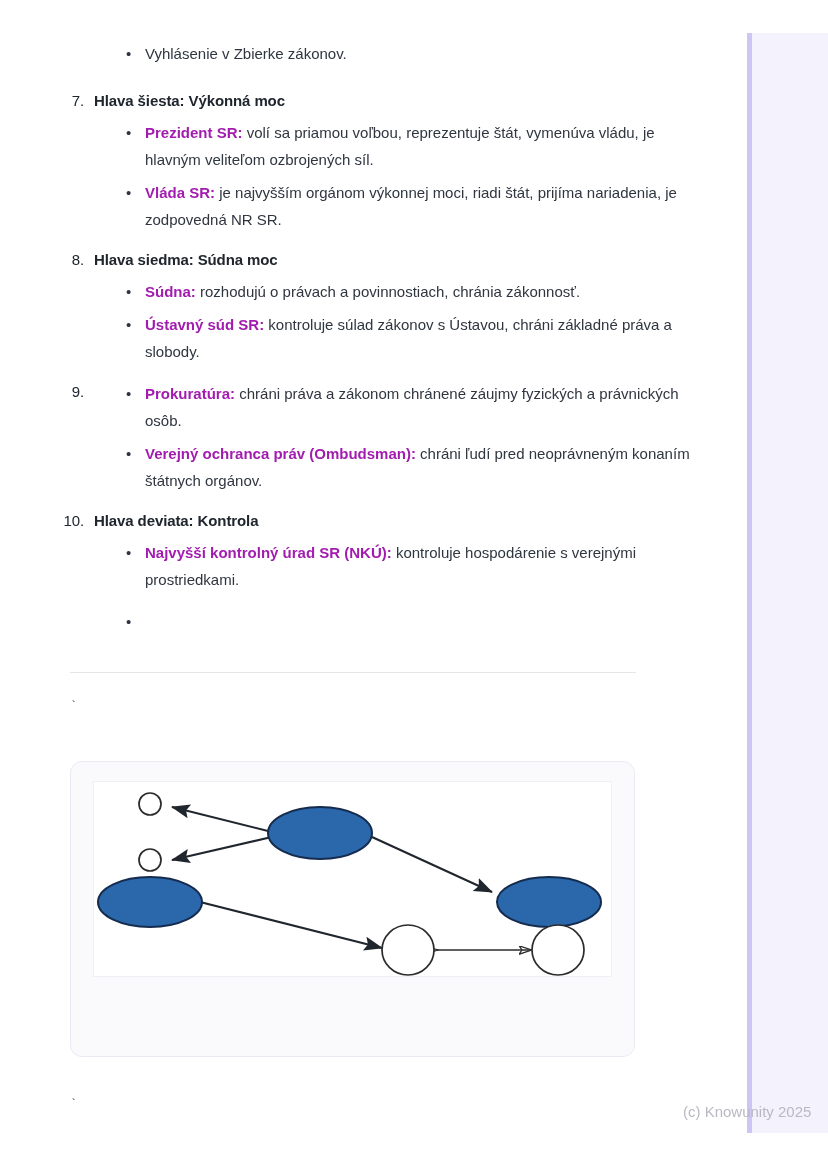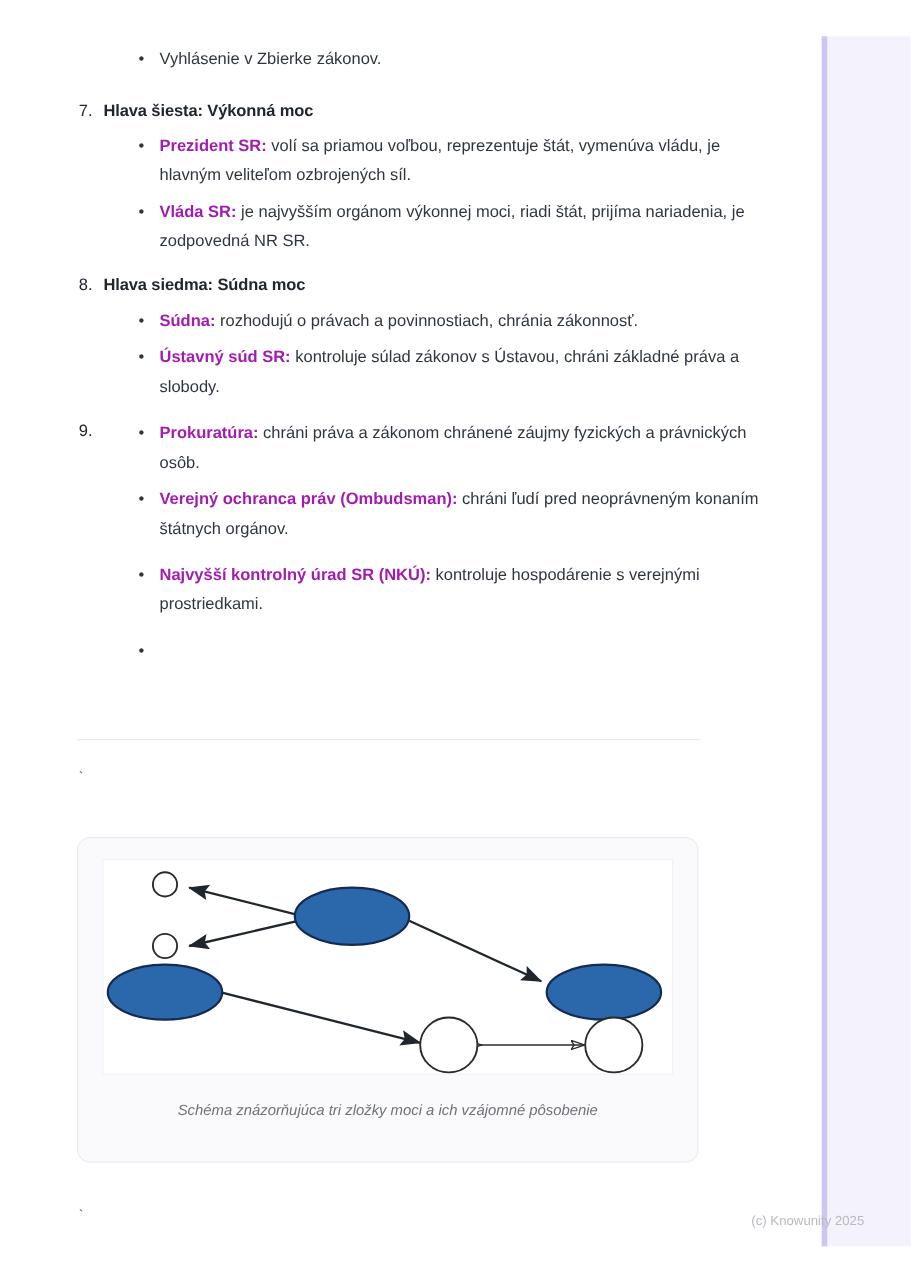--- a/index.html
+++ b/index.html
@@ -175,21 +175,21 @@
     font-style: italic;
     color: #6e7179;
     font-family: "Liberation Sans", sans-serif;
   }
 
   
   .footer-credit {
     position: absolute;
     left: 683px;
     top: 1103px;
-    font-size: 12px;
+    font-size: 15px;
     color: #b9b9c3;
     white-space: nowrap;
   }
 </style>
 </head>
 <body>
 
 <div class="right-rail"></div>
 <div class="right-rail-edge"></div>
 
@@ -250,20 +250,24 @@
           <b>Prokuratúra:</b><span> chráni práva a zákonom chránené záujmy fyzických a právnických osôb.</span>
         </li>
         <li>
           <span class="dot">•</span>
           <b>Verejný ochranca práv (Ombudsman):</b><span> chráni ľudí pred neoprávneným konaním štátnych orgánov.</span>
         </li>
       </ul>
     </li>
 
     <li class="chapter">
+      <div class="chapter-head">
+        <span class="chapter-num">10.</span>
+        <span>Hlava deviata: Kontrola</span>
+      </div>
       <ul class="points">
         <li>
           <span class="dot">•</span>
           <b>Najvyšší kontrolný úrad SR (NKÚ):</b><span> kontroluje hospodárenie s verejnými prostriedkami.</span>
         </li>
       </ul>
     </li>
 
     <li class="chapter">
       <ul class="points">
@@ -307,16 +311,15 @@
       <ellipse cx="226" cy="51" rx="52" ry="26" fill="#2a67ab" stroke="#152c4e" stroke-width="2"></ellipse>
       <ellipse cx="455" cy="120" rx="52" ry="25" fill="#2a67ab" stroke="#152c4e" stroke-width="2"></ellipse>
       <ellipse cx="56" cy="120" rx="52" ry="25" fill="#2a67ab" stroke="#152c4e" stroke-width="2"></ellipse>
 
       <circle cx="56" cy="22" r="11" fill="#ffffff" stroke="#2b2b2b" stroke-width="1.7"></circle>
       <circle cx="56" cy="78" r="11" fill="#ffffff" stroke="#2b2b2b" stroke-width="1.7"></circle>
       <ellipse cx="314" cy="168" rx="26" ry="25" fill="#ffffff" stroke="#2b2b2b" stroke-width="1.7"></ellipse>
       <ellipse cx="464" cy="168" rx="26" ry="25" fill="#ffffff" stroke="#2b2b2b" stroke-width="1.7"></ellipse>
     </svg>
   </div>
-  <div class="figure-caption">Schéma znázorňujúca tri zložky moci a ich vzájomné pôsobenie</div>
 </div>
 
 <div class="footer-credit">(c) Knowunity 2025</div>
 
 </body></html>

